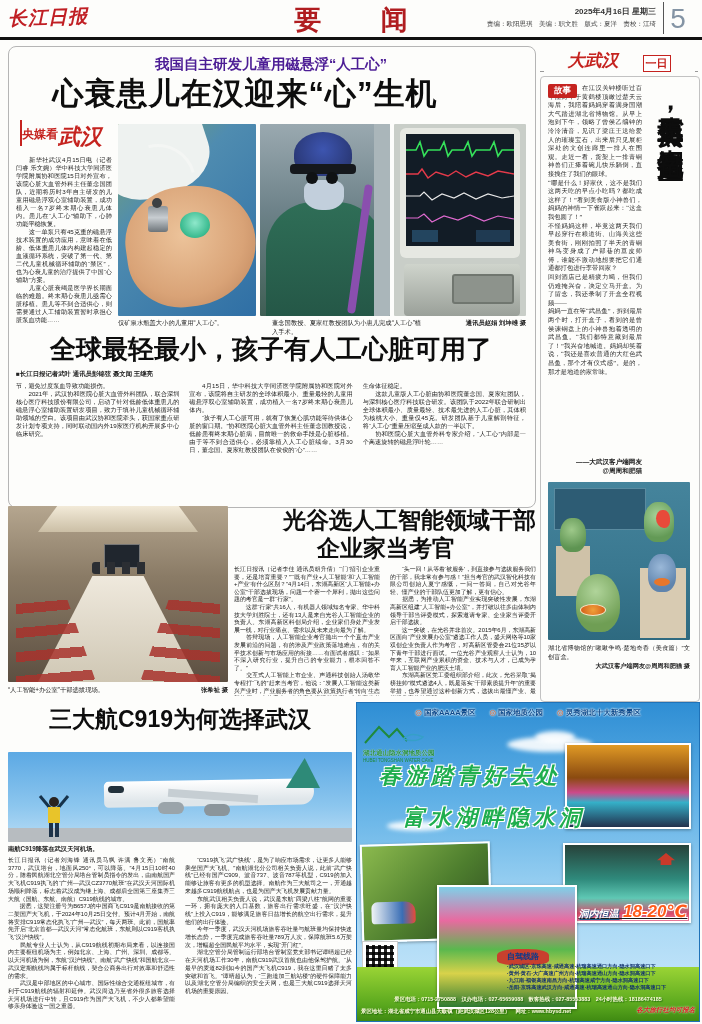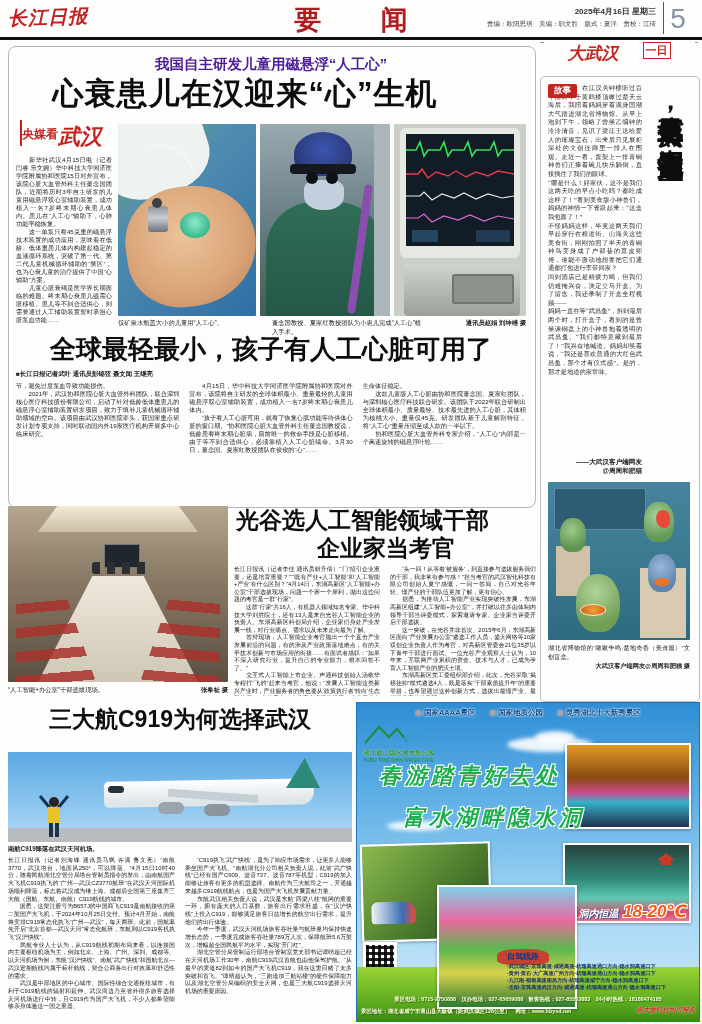--- a/index.html
+++ b/index.html
@@ -34,42 +34,42 @@
   .photo2{left:260px;top:124px;width:130px;height:192px;background:linear-gradient(180deg,#9aa9b0 0%,#6d8289 45%,#3f5e54 100%);}
   .photo3{left:394px;top:124px;width:132px;height:192px;background:#c9cec8;}
   .cap1{left:118px;top:319px;width:150px;font-size:6.3px;color:#222;}
   .cap2{left:272px;top:319px;width:150px;font-size:6.3px;color:#222;}
   .capcredit{left:420px;top:319px;width:106px;text-align:right;font-size:6.3px;font-weight:bold;color:#222;}
   .second-headline{left:8px;top:332px;width:526px;text-align:center;font-size:26px;font-weight:900;color:#0d0d0d;}
   .second-byline{left:16px;top:370px;width:170px;font-size:6.4px;font-weight:bold;color:#222;}
   .second-cols{left:16px;top:382px;width:510px;height:118px;display:flex;gap:10px;}
   .second-cols > div{flex:1;font-size:6.2px;line-height:8px;overflow:hidden;}
   
-  .daily-logo{left:540px;top:42px;width:158px;height:30px;display:flex;align-items:flex-start;gap:22px;}
+  .daily-logo{left:540px;top:42px;width:158px;height:30px;display:flex;align-items:flex-end;gap:22px;}
   .daily-line{flex:1;height:1px;background:#999;}
   .daily-script{font-family:"Liberation Serif",serif;font-style:italic;font-weight:bold;
                 font-size:17px;color:#c5231f;margin:0 2px;}
   .daily-box{font-size:11px;font-weight:900;color:#c5231f;border:1.5px solid #c5231f;
              padding:0 2px;margin-right:2px;background:#fff;}
   .side-box{left:540px;top:76px;width:158px;height:624px;border:1px solid #c2c2c2;border-radius:4px;}
   .story-label{left:548px;top:84px;background:#c5231f;color:#fff;font-size:8.5px;font-weight:bold;
                padding:1px 6px;border-radius:2px;}
   .story-text{left:548px;top:84px;width:94px;height:372px;font-size:6.3px;line-height:8.6px;
               font-family:"Liberation Serif",serif;color:#2b2b2b;overflow:hidden;text-indent:34px;}
   .story-sign{left:548px;top:458px;width:94px;text-align:right;font-size:6.6px;font-weight:bold;color:#222;}
   .vert-headline{left:648px;top:96px;width:46px;height:400px;writing-mode:vertical-rl;
                  font-size:26px;font-weight:900;color:#0d0d0d;letter-spacing:1px;line-height:46px;}
   .side-photo{left:548px;top:482px;width:142px;height:158px;background:linear-gradient(180deg,#45849c 0%,#3a7890 55%,#2e6a80 100%);}
   .side-cap{left:548px;top:644px;width:142px;font-size:6.2px;color:#222;}
   .side-capcredit{left:548px;top:662px;width:142px;text-align:right;font-size:6.2px;font-weight:bold;color:#222;}
   
   .ai-photo{left:8px;top:506px;width:220px;height:176px;background:linear-gradient(180deg,#b5a68f 0%,#8a7b66 40%,#5c4f41 100%);}
   .ai-cap{left:8px;top:686px;width:160px;font-size:6.3px;color:#222;}
   .ai-capcredit{left:170px;top:686px;width:58px;text-align:right;font-size:6.3px;font-weight:bold;color:#222;}
-  .ai-h1{left:236px;top:505px;width:300px;text-align:left;font-size:23px;font-weight:900;color:#0d0d0d;}
+  .ai-h1{left:236px;top:505px;width:300px;text-align:right;font-size:23px;font-weight:900;color:#0d0d0d;}
   .ai-h2{left:236px;top:533px;width:300px;text-align:center;font-size:23px;font-weight:900;color:#0d0d0d;}
   .ai-cols{left:234px;top:566px;width:302px;height:130px;display:flex;gap:10px;}
   .ai-cols > div{flex:1;font-size:5.9px;line-height:7.6px;overflow:hidden;}
   
   .c9-h{left:8px;top:704px;width:344px;text-align:center;font-size:23px;font-weight:900;color:#0d0d0d;}
   .c9-sub{left:8px;top:733px;width:344px;text-align:center;font-size:12.5px;color:#222;}
   .c9-photo{left:8px;top:752px;width:344px;height:90px;background:linear-gradient(180deg,#5ca9e4 0%,#8cc6ee 60%,#b9ddf5 100%);}
   .c9-cap{left:8px;top:845px;width:344px;font-size:6.3px;font-weight:bold;color:#222;}
   .c9-cols{left:8px;top:857px;width:344px;height:162px;display:flex;gap:10px;}
   .c9-cols > div{flex:1;font-size:5.9px;line-height:7.7px;overflow:hidden;}
@@ -87,21 +87,21 @@
           font-size:22px;color:#1fae4e;letter-spacing:4px;
           text-shadow:1px 1px 0 #fff,-1px -1px 0 #fff,1px -1px 0 #fff,-1px 1px 0 #fff;}
   .adphoto{position:absolute;border:2px solid #fff;box-shadow:0 1px 3px rgba(0,0,0,.35);}
   .cave1{right:8px;top:40px;width:122px;height:82px;background:linear-gradient(180deg,#e09a25 0%,#8a4a10 40%,#cc4a8a 58%,#35b0c8 70%,#22314d 100%);}
   .plants{left:4px;top:140px;width:126px;height:94px;transform:rotate(-1.5deg);
           background:linear-gradient(135deg,#8cba4e 0%,#4e7e2e 55%,#2c4a20 100%);}
   .cave2{left:80px;top:182px;width:136px;height:120px;z-index:3;
          background:linear-gradient(180deg,#7fd0e8 0%,#e86aa0 28%,#5ab84e 52%,#d8d24a 72%,#2e7a32 100%);}
   .cave3{right:8px;top:140px;width:124px;height:76px;
          background:linear-gradient(180deg,#27423a 0%,#2f8a7c 45%,#5fc8b4 70%,#d84a6a 90%,#e87a9a 100%);}
-  .temp{position:absolute;right:12px;top:198px;z-index:4;font-style:italic;font-weight:900;}
+  .temp{position:absolute;right:12px;top:198px;z-index:4;font-style:italic;font-weight:900;text-decoration:underline;}
   .temp-label{font-size:10px;color:#fff;text-shadow:1px 1px 1px #1a5a8a;}
   .temp-value{font-size:17px;color:#ff5a1a;text-shadow:1px 1px 0 #fff,-1px -1px 0 #fff,1px -1px 0 #fff,-1px 1px 0 #fff;}
   .qr{position:absolute;left:5px;top:238px;width:34px;height:34px;background:#fff;border:1px solid #ccc;}
   .qr-in{position:absolute;left:3px;top:3px;width:28px;height:28px;
     background:repeating-linear-gradient(90deg,#222 0 3px,#fff 3px 6px),repeating-linear-gradient(0deg,#222 0 3px,#fff 3px 6px);
     background-blend-mode:multiply;}
   .routes{position:absolute;left:150px;top:248px;width:188px;z-index:4;color:#10306e;}
   .routes-title{font-size:8px;font-weight:900;color:#0b3a8c;margin-bottom:1px;}
   .routes div.rt{font-size:5.2px;line-height:7px;font-weight:bold;}
   .grass{position:absolute;left:0;bottom:0;width:342px;height:54px;

